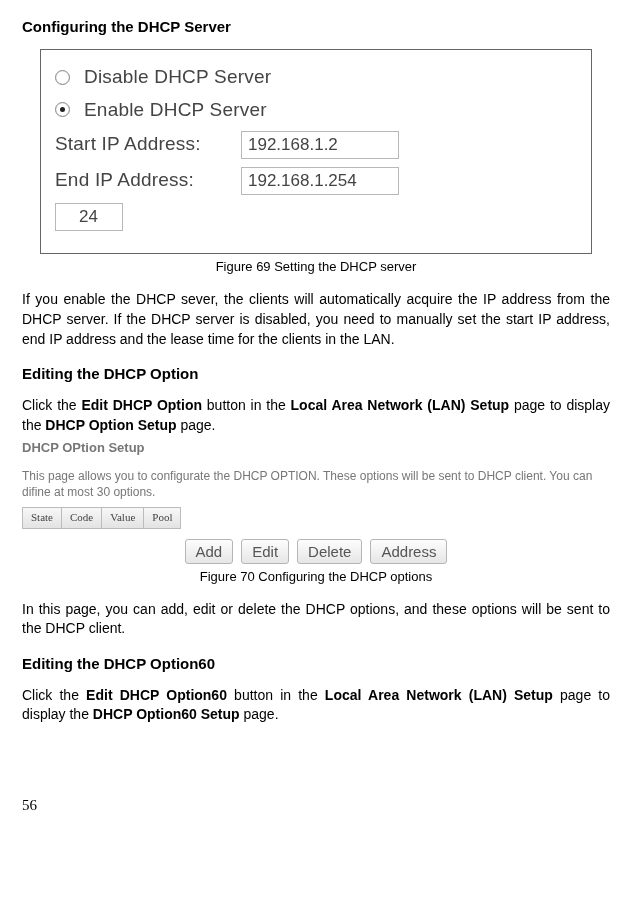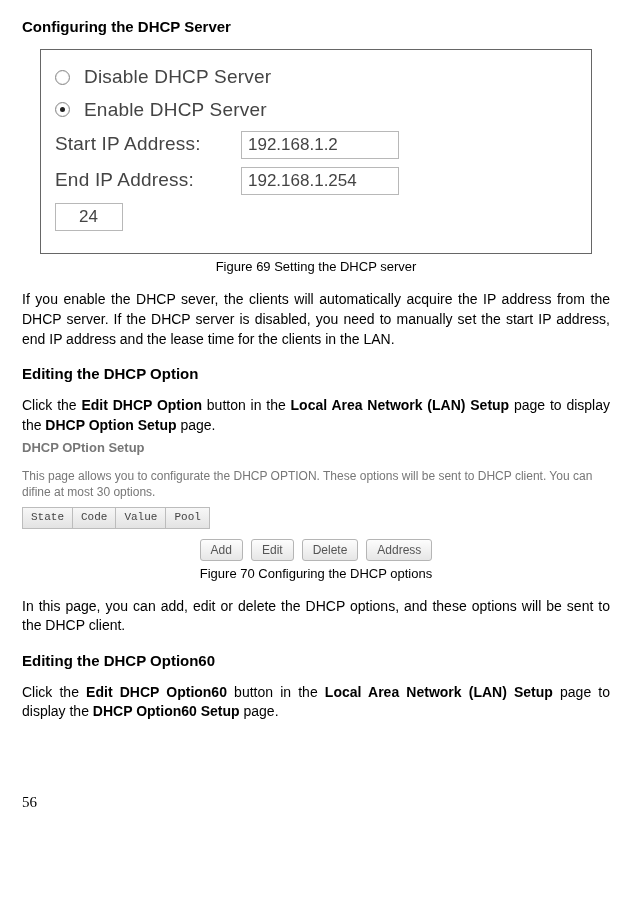--- a/index.html
+++ b/index.html
@@ -104,38 +104,38 @@
     color: #777;
     line-height: 1.4;
     margin: 4px 0 6px 0;
   }
   .tab-row {
     display: flex;
     gap: 0;
     margin: 2px 0 10px 0;
   }
   .tab-cell {
-    font-family: Liberation Mono, monospace;
+    font-family: Liberation Serif, serif;
     font-size: 11px;
     color: #444;
     background: linear-gradient(#f7f7f7,#e3e3e3);
     border: 1px solid #bcbcbc;
     padding: 2px 8px;
   }
   .tab-cell + .tab-cell { border-left: none; }
 
   .btn-row {
     display: flex;
     gap: 8px;
     justify-content: center;
     margin: 2px 0 4px 0;
   }
   .btn {
     font-family: Verdana, Arial, sans-serif;
-    font-size: 12px;
+    font-size: 15px;
     color: #555;
     background: linear-gradient(#fdfdfd,#e6e6e6);
     border: 1px solid #b5b5b5;
     border-radius: 3px;
     padding: 3px 10px;
     cursor: pointer;
   }
   .page-num {
     text-align: left;
     font-family: "Times New Roman", serif;

